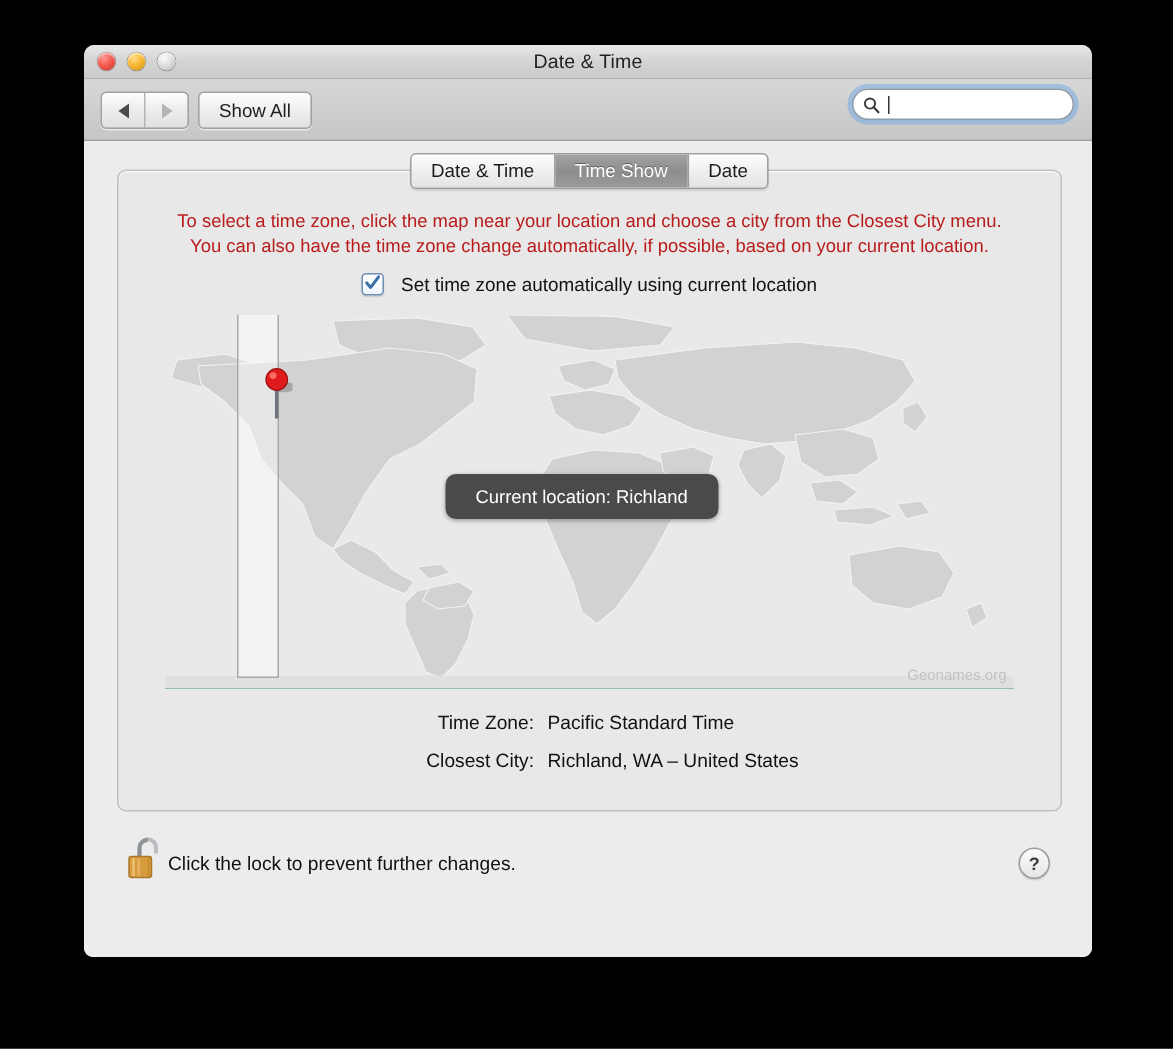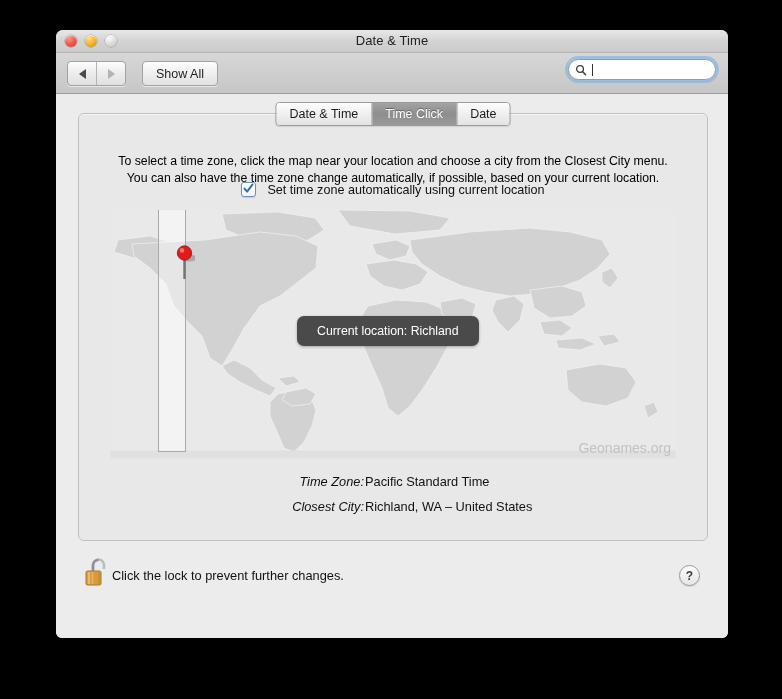--- a/index.html
+++ b/index.html
@@ -67,21 +67,21 @@
   }
   .navbtn {
     width: 28px; display: flex; align-items: center; justify-content: center;
   }
   .navbtn + .navbtn { border-left: 1px solid #b4b4b4; }
   .tri { width: 0; height: 0; border-top: 5px solid transparent; border-bottom: 5px solid transparent; }
   .tri.left  { border-right: 7px solid #4a4a4a; }
   .tri.right { border-left: 7px solid #b3b3b3; }
 
   #showall {
-    position: absolute; left: 86px; top: 8px;
+    position: absolute; left: 76px; top: 8px;
     height: 23px; padding: 0 13px;
     display: flex; align-items: center;
     font-size: 12.5px; color: #1f1f1f;
     border: 1px solid #a2a2a2; border-radius: 4px;
     background: linear-gradient(to bottom, #fdfdfd 0%, #efefef 50%, #e2e2e2 100%);
     box-shadow: 0 1px 0 rgba(255,255,255,.6);
   }
 
   #searchwrap {
     position: absolute; right: 12px; top: 6px;
@@ -139,23 +139,23 @@
     background: linear-gradient(to bottom, #fdfdfd 0%, #efefef 52%, #e3e3e3 100%);
   }
   .tab + .tab { border-left: 1px solid #9b9b9b; }
   .tab.active {
     color: #ffffff;
     text-shadow: 0 -1px 0 rgba(0,0,0,.35);
     background: linear-gradient(to bottom, #a3a3a3 0%, #8e8e8e 50%, #9a9a9a 100%);
   }
 
   #instructions {
-    position: absolute; left: 0; right: 0; top: 39px;
+    position: absolute; left: 0; right: 0; top: 25px;
     text-align: center;
-    font-size: 12.3px; color: #000000; line-height: 17px;
+    font-size: 12.3px; color: #b91c1c; line-height: 17px;
   }
 
   #autorow {
     position: absolute; left: 0; right: 0; top: 68px;
     display: flex; align-items: center; justify-content: center; gap: 11px;
   }
   .checkbox {
     width: 13px; height: 13px; border-radius: 3px;
     background: linear-gradient(to bottom, #ffffff 0%, #f0f4fa 100%);
     border: 1px solid #6f8fb5;
@@ -183,21 +183,21 @@
     border: 1px solid #a9a9a9;
     box-sizing: border-box;
   }
   #pin {
     position: absolute;
     left: 65px; top: 35px;
     width: 20px; height: 36px;
   }
   #geonames {
     position: absolute; right: 5px; bottom: 3px;
-    font-size: 14px; color: #c2c2c2;
+    font-size: 10px; color: #c2c2c2;
   }
   #bubble {
     position: absolute;
     left: 187px; top: 106px;
     padding: 8px 20px;
     background: #4a4a4a;
     border-radius: 7px;
     color: #ffffff;
     font-size: 12.3px;
     box-shadow: 0 1px 3px rgba(0,0,0,.30);
@@ -205,21 +205,21 @@
   }
 
   
   .inforow {
     position: absolute; left: 0; right: 0;
     display: flex; font-size: 12.8px; color: #111;
   }
   #row-tz { top: 360px; }
   #row-city { top: 385px; }
   .infolabel {
-    width: 286px; text-align: right; padding-right: 1px; box-sizing: border-box; font-style: italic;
+    width: 286px; text-align: right; padding-right: 9px; box-sizing: border-box;
   }
   .infoval { text-align: center; }
 
   
   #lockbar { position: absolute; left: 0; right: 0; top: 468px; height: 40px; padding-left: 44px; }
   #lock { position: absolute; left: 28px; top: -6px; }
   #locktext {
     position: absolute; left: 56px; top: 6px;
     font-size: 12.8px; color: #111;
   }
@@ -275,21 +275,21 @@
 
   <div id="content">
 
     <div id="panel">
 
       <div id="tabs">
         <div class="tab">
           <span>Date &amp; Time</span>
         </div>
         <div class="tab active">
-          <span>Time Click</span>
+          <span>Time Show</span>
         </div>
         <div class="tab">
           <span>Date</span>
         </div>
       </div>
 
       <div id="instructions">
         <div>To select a time zone, click the map near your location and choose a city from the Closest City menu.</div>
         <div>You can also have the time zone change automatically, if possible, based on your current location.</div>
       </div>

